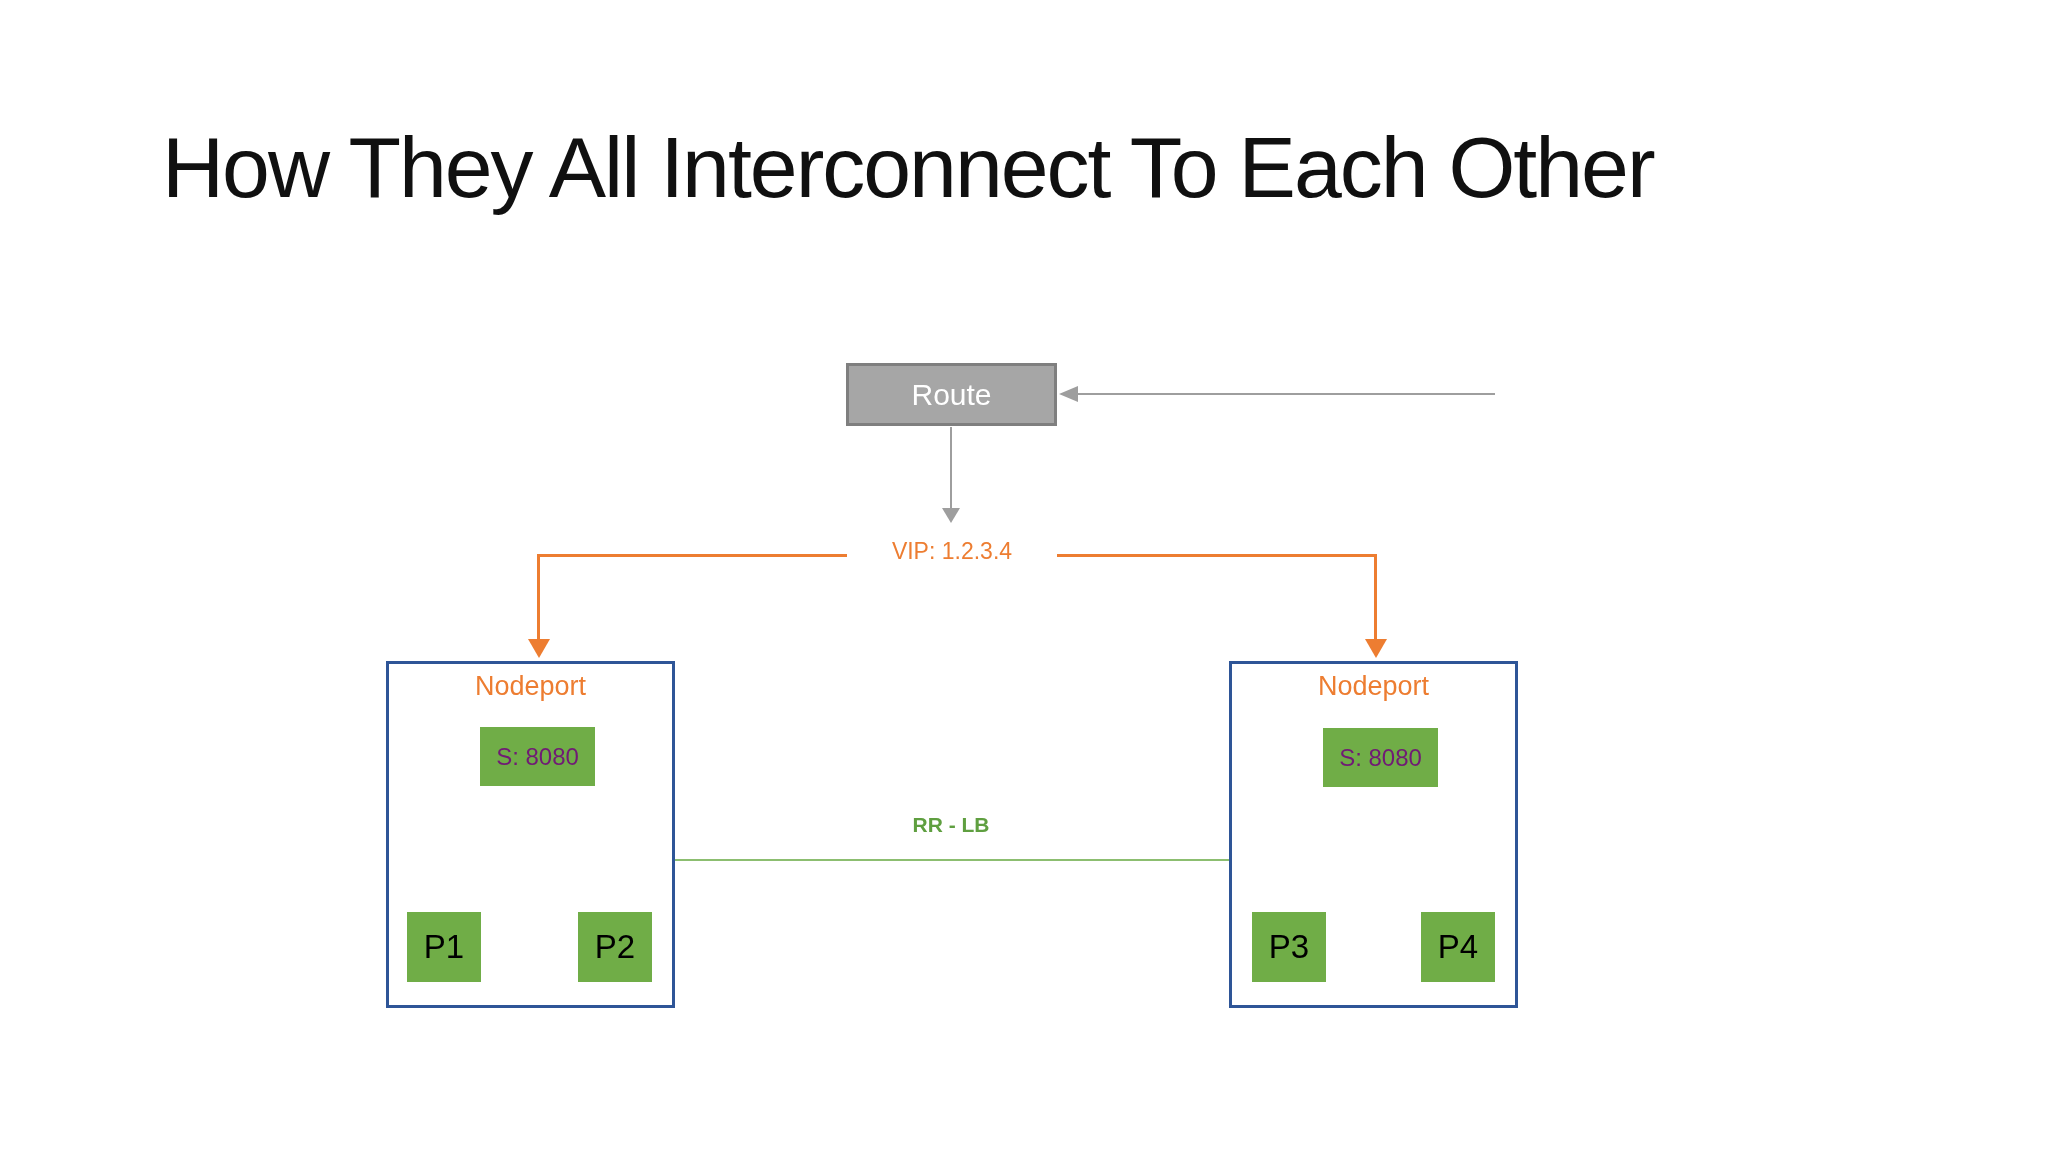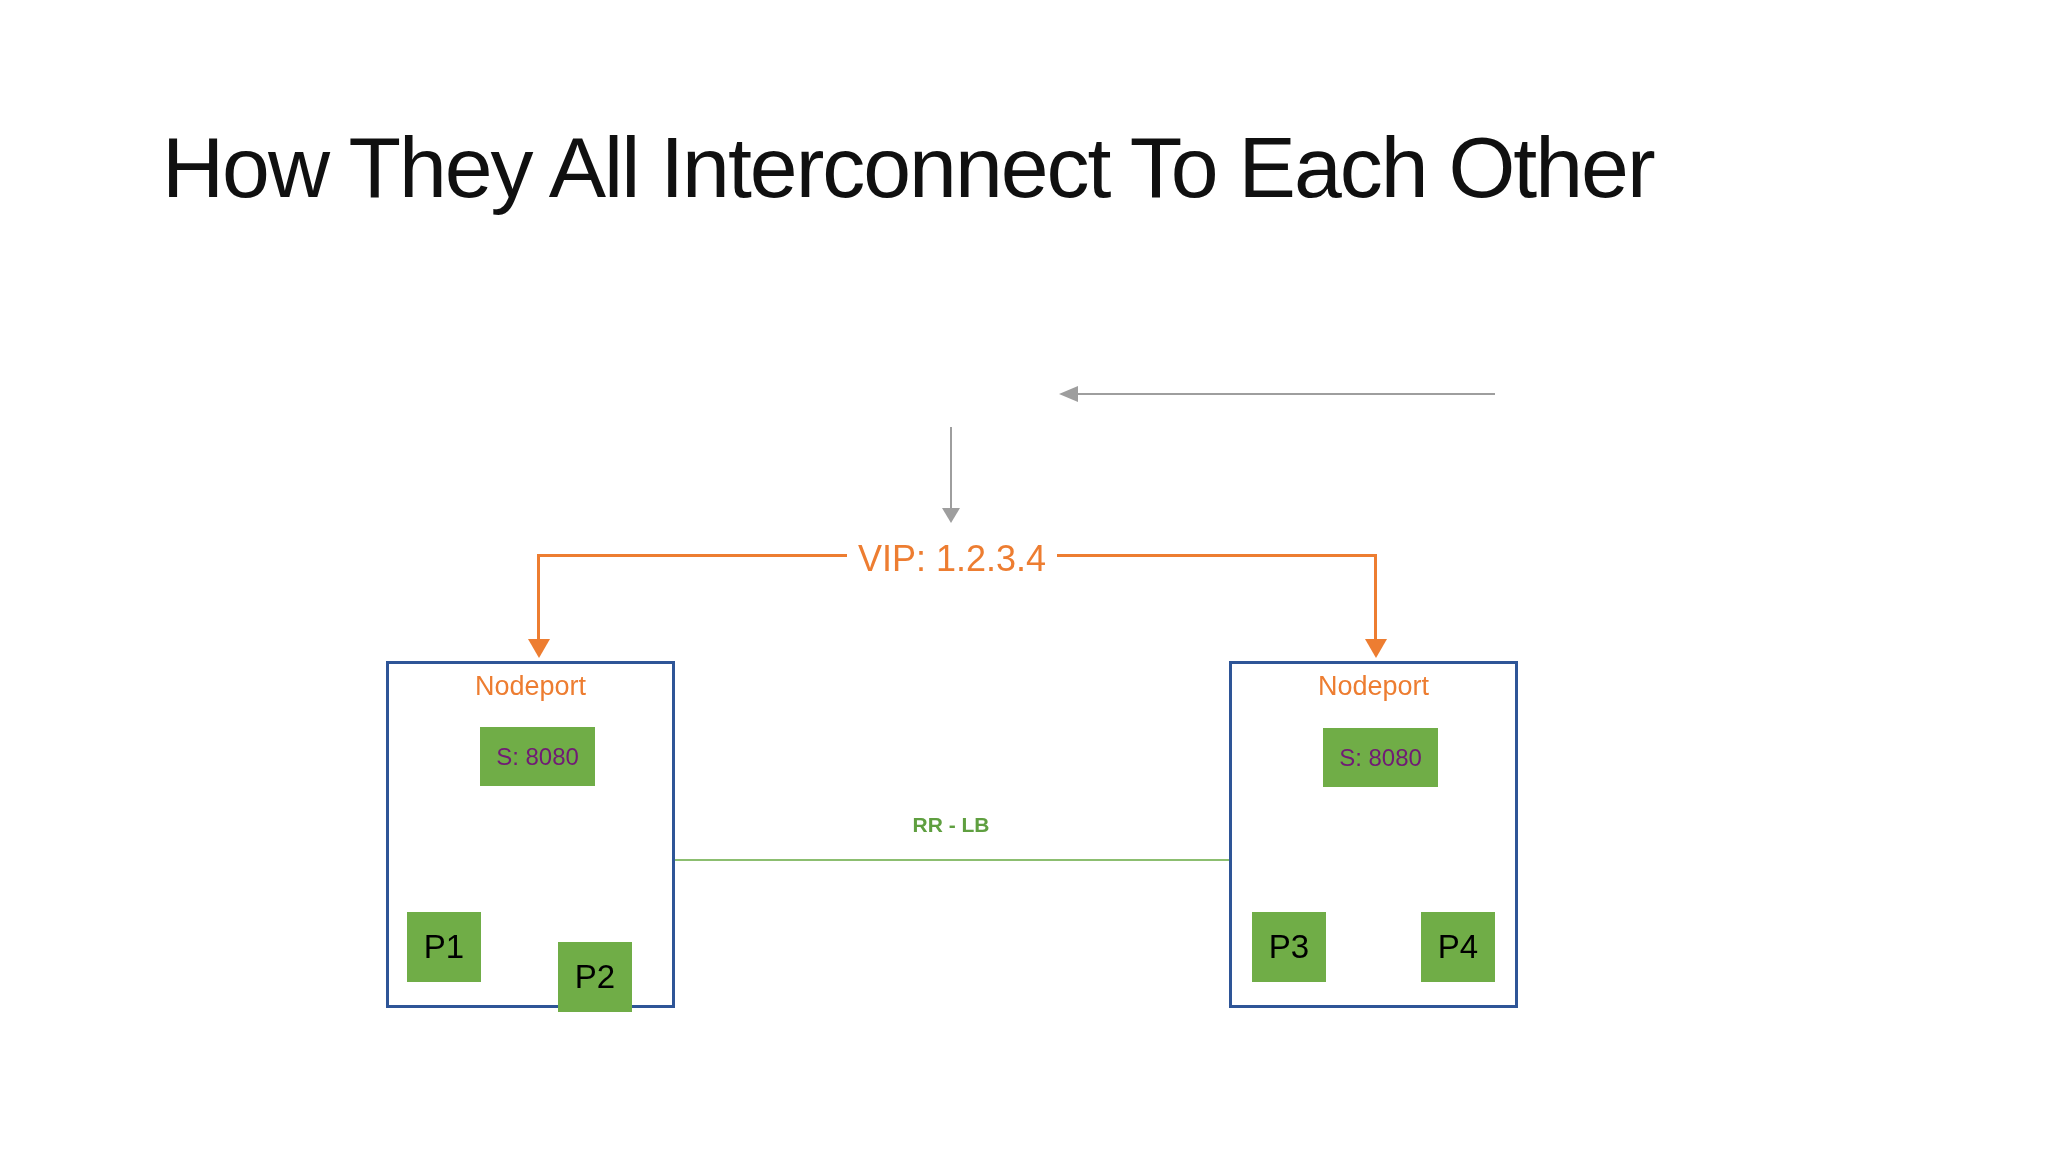--- a/index.html
+++ b/index.html
@@ -46,21 +46,21 @@
     border-top:15px solid var(--gray-line);
   }
   .arrow-down-orange{
     position:absolute;width:0;height:0;
     border-left:11px solid transparent;border-right:11px solid transparent;
     border-top:19px solid var(--orange);
   }
   
   .vip-label{
     position:absolute;left:847px;top:538px;width:210px;
-    text-align:center;color:var(--orange);font-size:36px;white-space:nowrap;
+    text-align:center;color:var(--orange);font-size:23px;white-space:nowrap;
   }
   
   .nodeport-box{
     position:absolute;top:661px;width:289px;height:347px;
     background:#ffffff;border:3px solid var(--blue-border);
     box-sizing:border-box;
   }
   .nodeport-box.left{left:386px;}
   .nodeport-box.right{left:1229px;}
   .nodeport-label{
@@ -92,20 +92,23 @@
 <body>
 
 <div id="slide">
 
   <div class="slide-title">How They All Interconnect To Each Other</div>
 
 
   <div class="gray-line" style="left:1074px;top:393px;width:421px;height:2px;"></div>
   <div class="arrow-left-gray" style="left:1059px;top:386px;"></div>
 
+  <div class="route-box">
+    <span>Route</span>
+  </div>
 
   <div class="gray-line" style="left:950px;top:427px;width:2px;height:83px;"></div>
   <div class="arrow-down-gray" style="left:942px;top:508px;"></div>
 
   <div class="vip-label">VIP: 1.2.3.4</div>
 
   <div class="orange-line" style="left:537px;top:554px;width:310px;height:3px;"></div>
   <div class="orange-line" style="left:1057px;top:554px;width:320px;height:3px;"></div>
   <div class="orange-line" style="left:537px;top:554px;width:3px;height:86px;"></div>
   <div class="orange-line" style="left:1374px;top:554px;width:3px;height:86px;"></div>
@@ -123,21 +126,21 @@
   <div class="rrlb-label">RR - LB</div>
 
   <div class="nodeport-box left"></div>
   <div class="nodeport-label left">Nodeport</div>
   <div class="service-box" style="left:480px;top:727px;">
     <span>S: 8080</span>
   </div>
   <div class="pod-box" style="left:407px;">
     <span>P1</span>
   </div>
-  <div class="pod-box" style="left:558px;margin-top:30px;">
+  <div class="pod-box" style="left:578px;">
     <span>P2</span>
   </div>
 
   <div class="nodeport-box right"></div>
   <div class="nodeport-label right">Nodeport</div>
   <div class="service-box" style="left:1323px;top:728px;">
     <span>S: 8080</span>
   </div>
   <div class="pod-box" style="left:1252px;">
     <span>P3</span>

